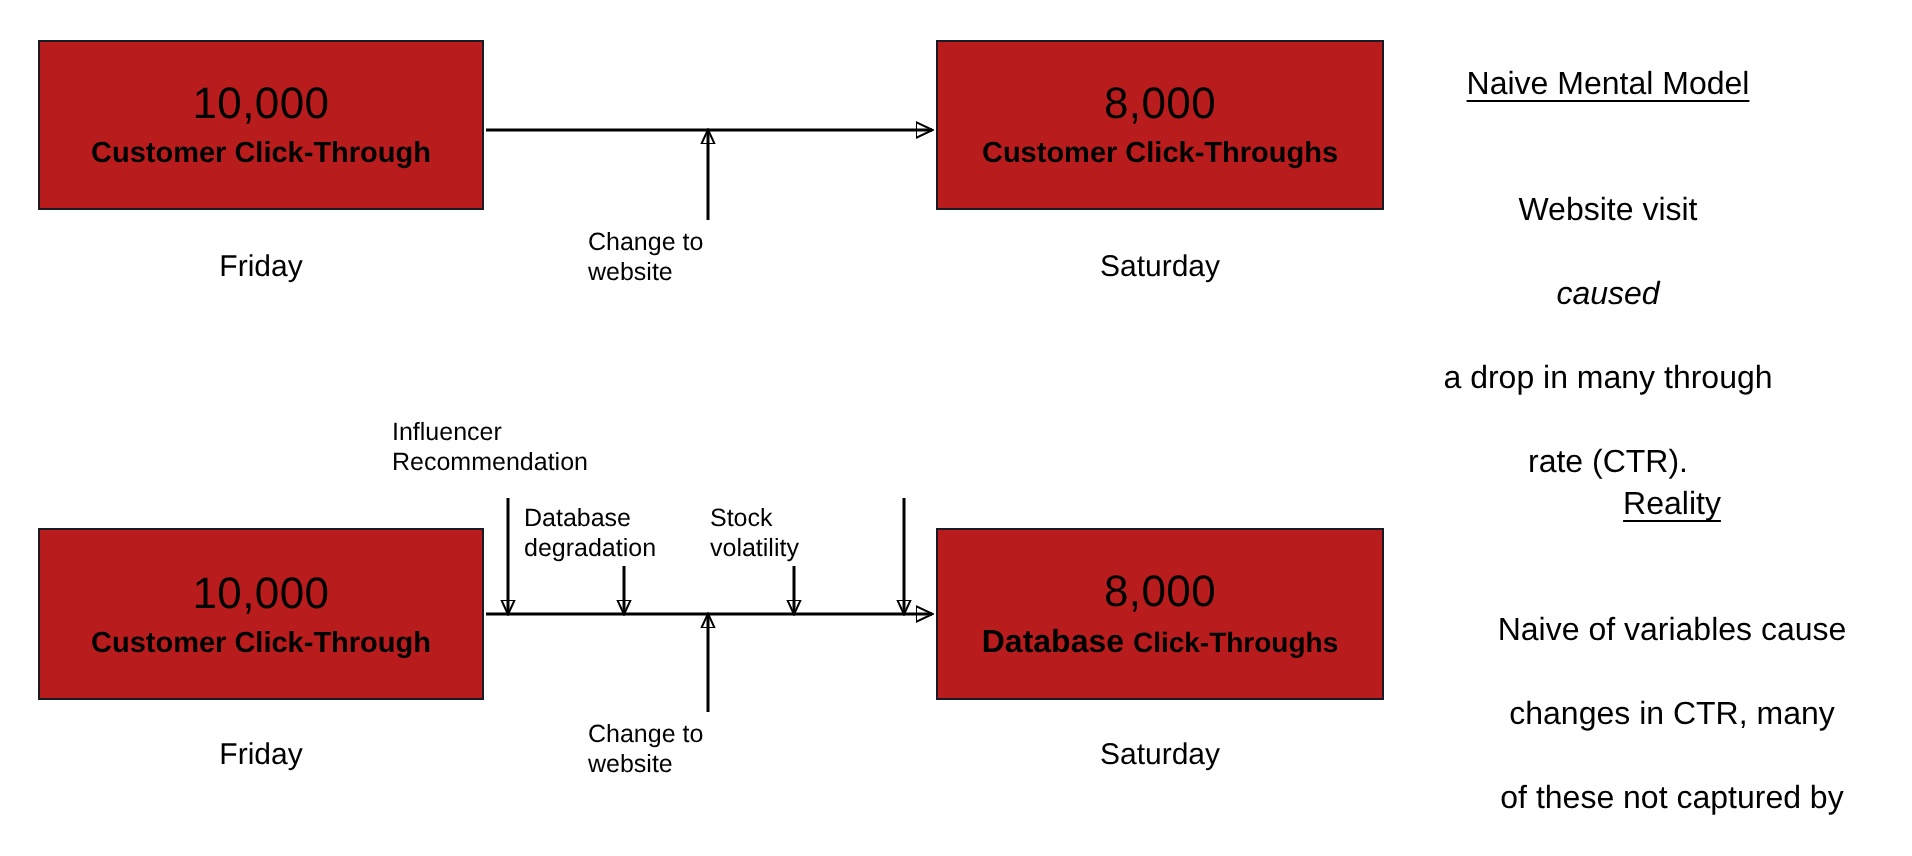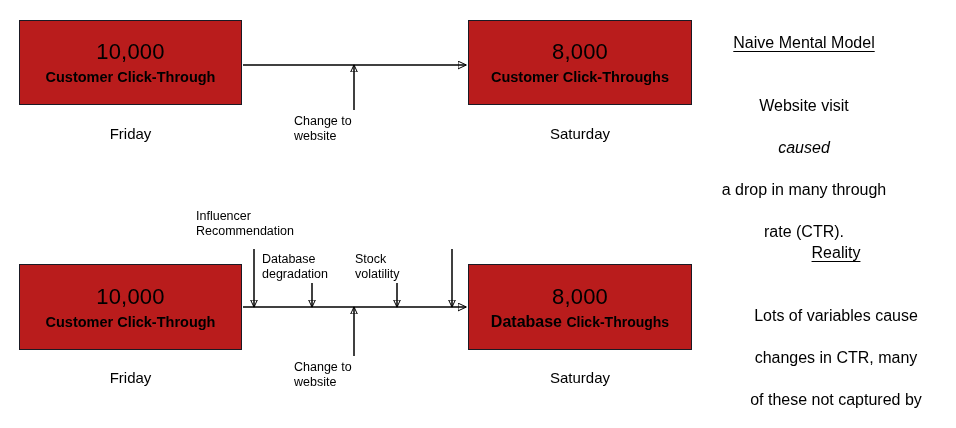--- a/index.html
+++ b/index.html
@@ -176,20 +176,20 @@
       <div>Website visit</div>
       <div class="ital">caused</div>
       <div>a drop in many through</div>
       <div>rate (CTR).</div>
     </div>
   </div>
 
   <div class="sidetext" style="left:722px; top:242px; width:228px;">
     <div><span class="heading">Reality</span></div>
     <div class="body">
-      <div>Lots of variables cause</div>
+      <div>Naive of variables cause</div>
       <div>changes in CTR, many</div>
       <div>of these not captured by</div>
       
     </div>
   </div>
 
 </div>
 
 </body></html>

